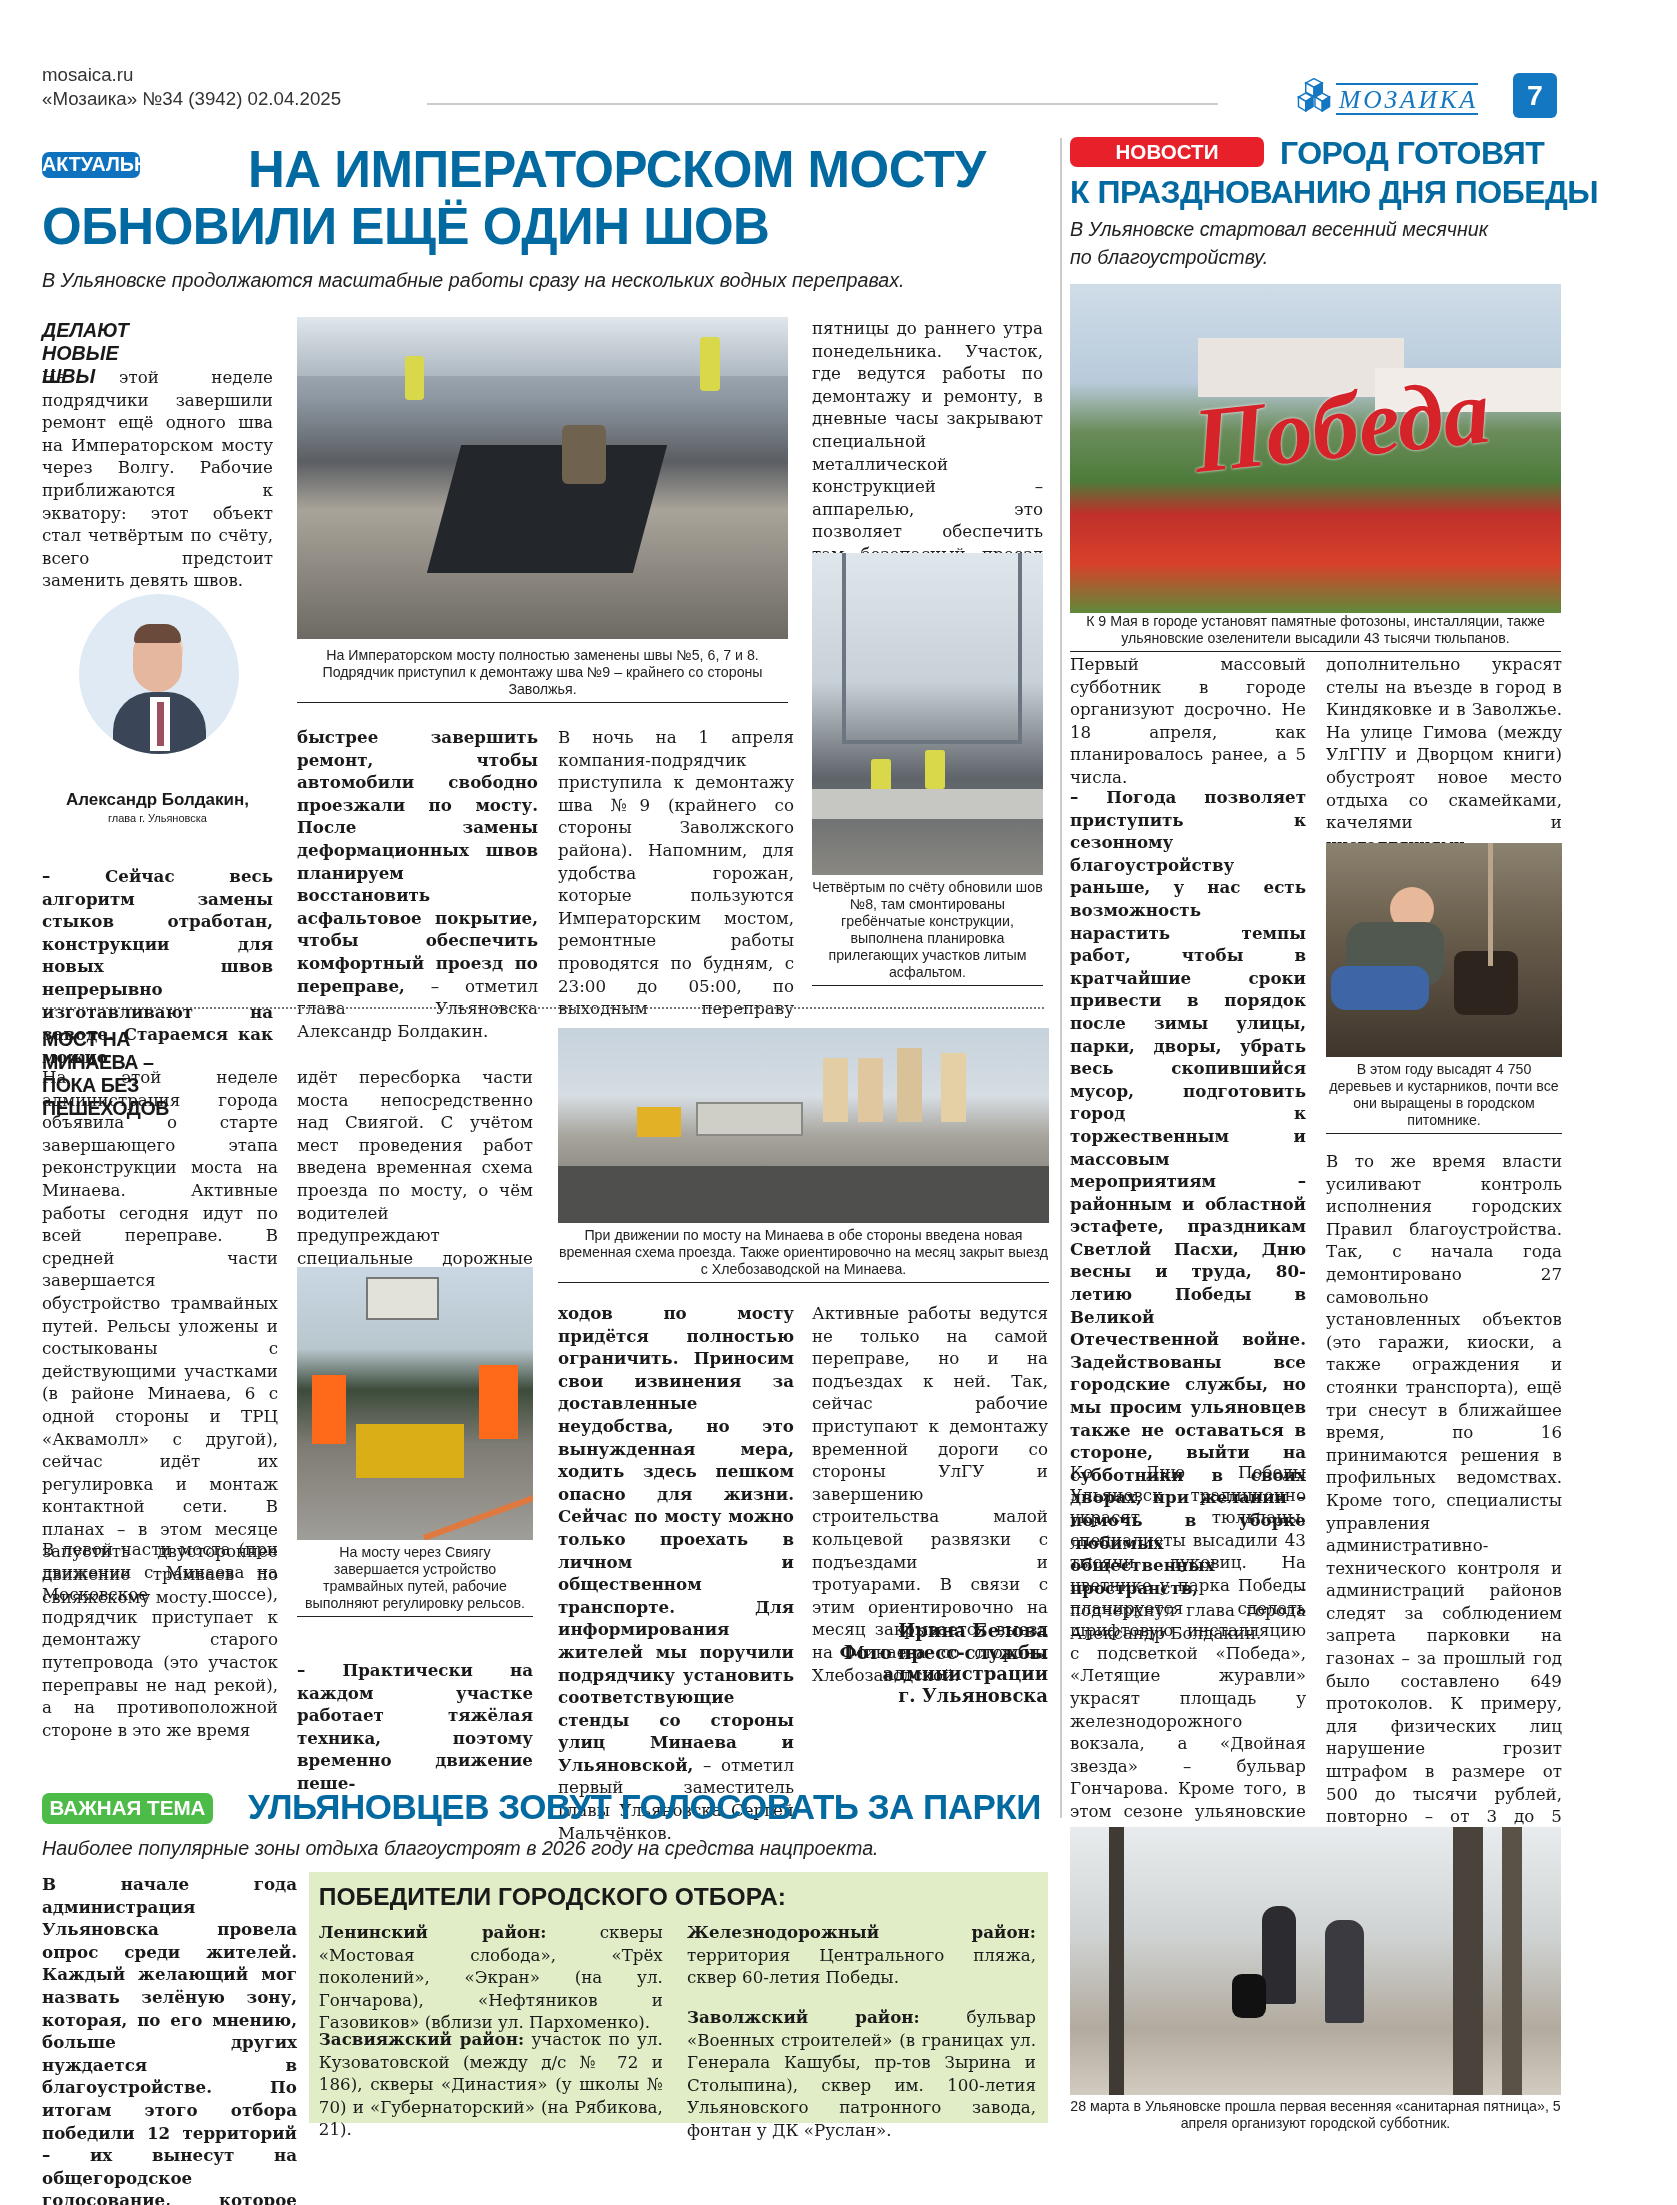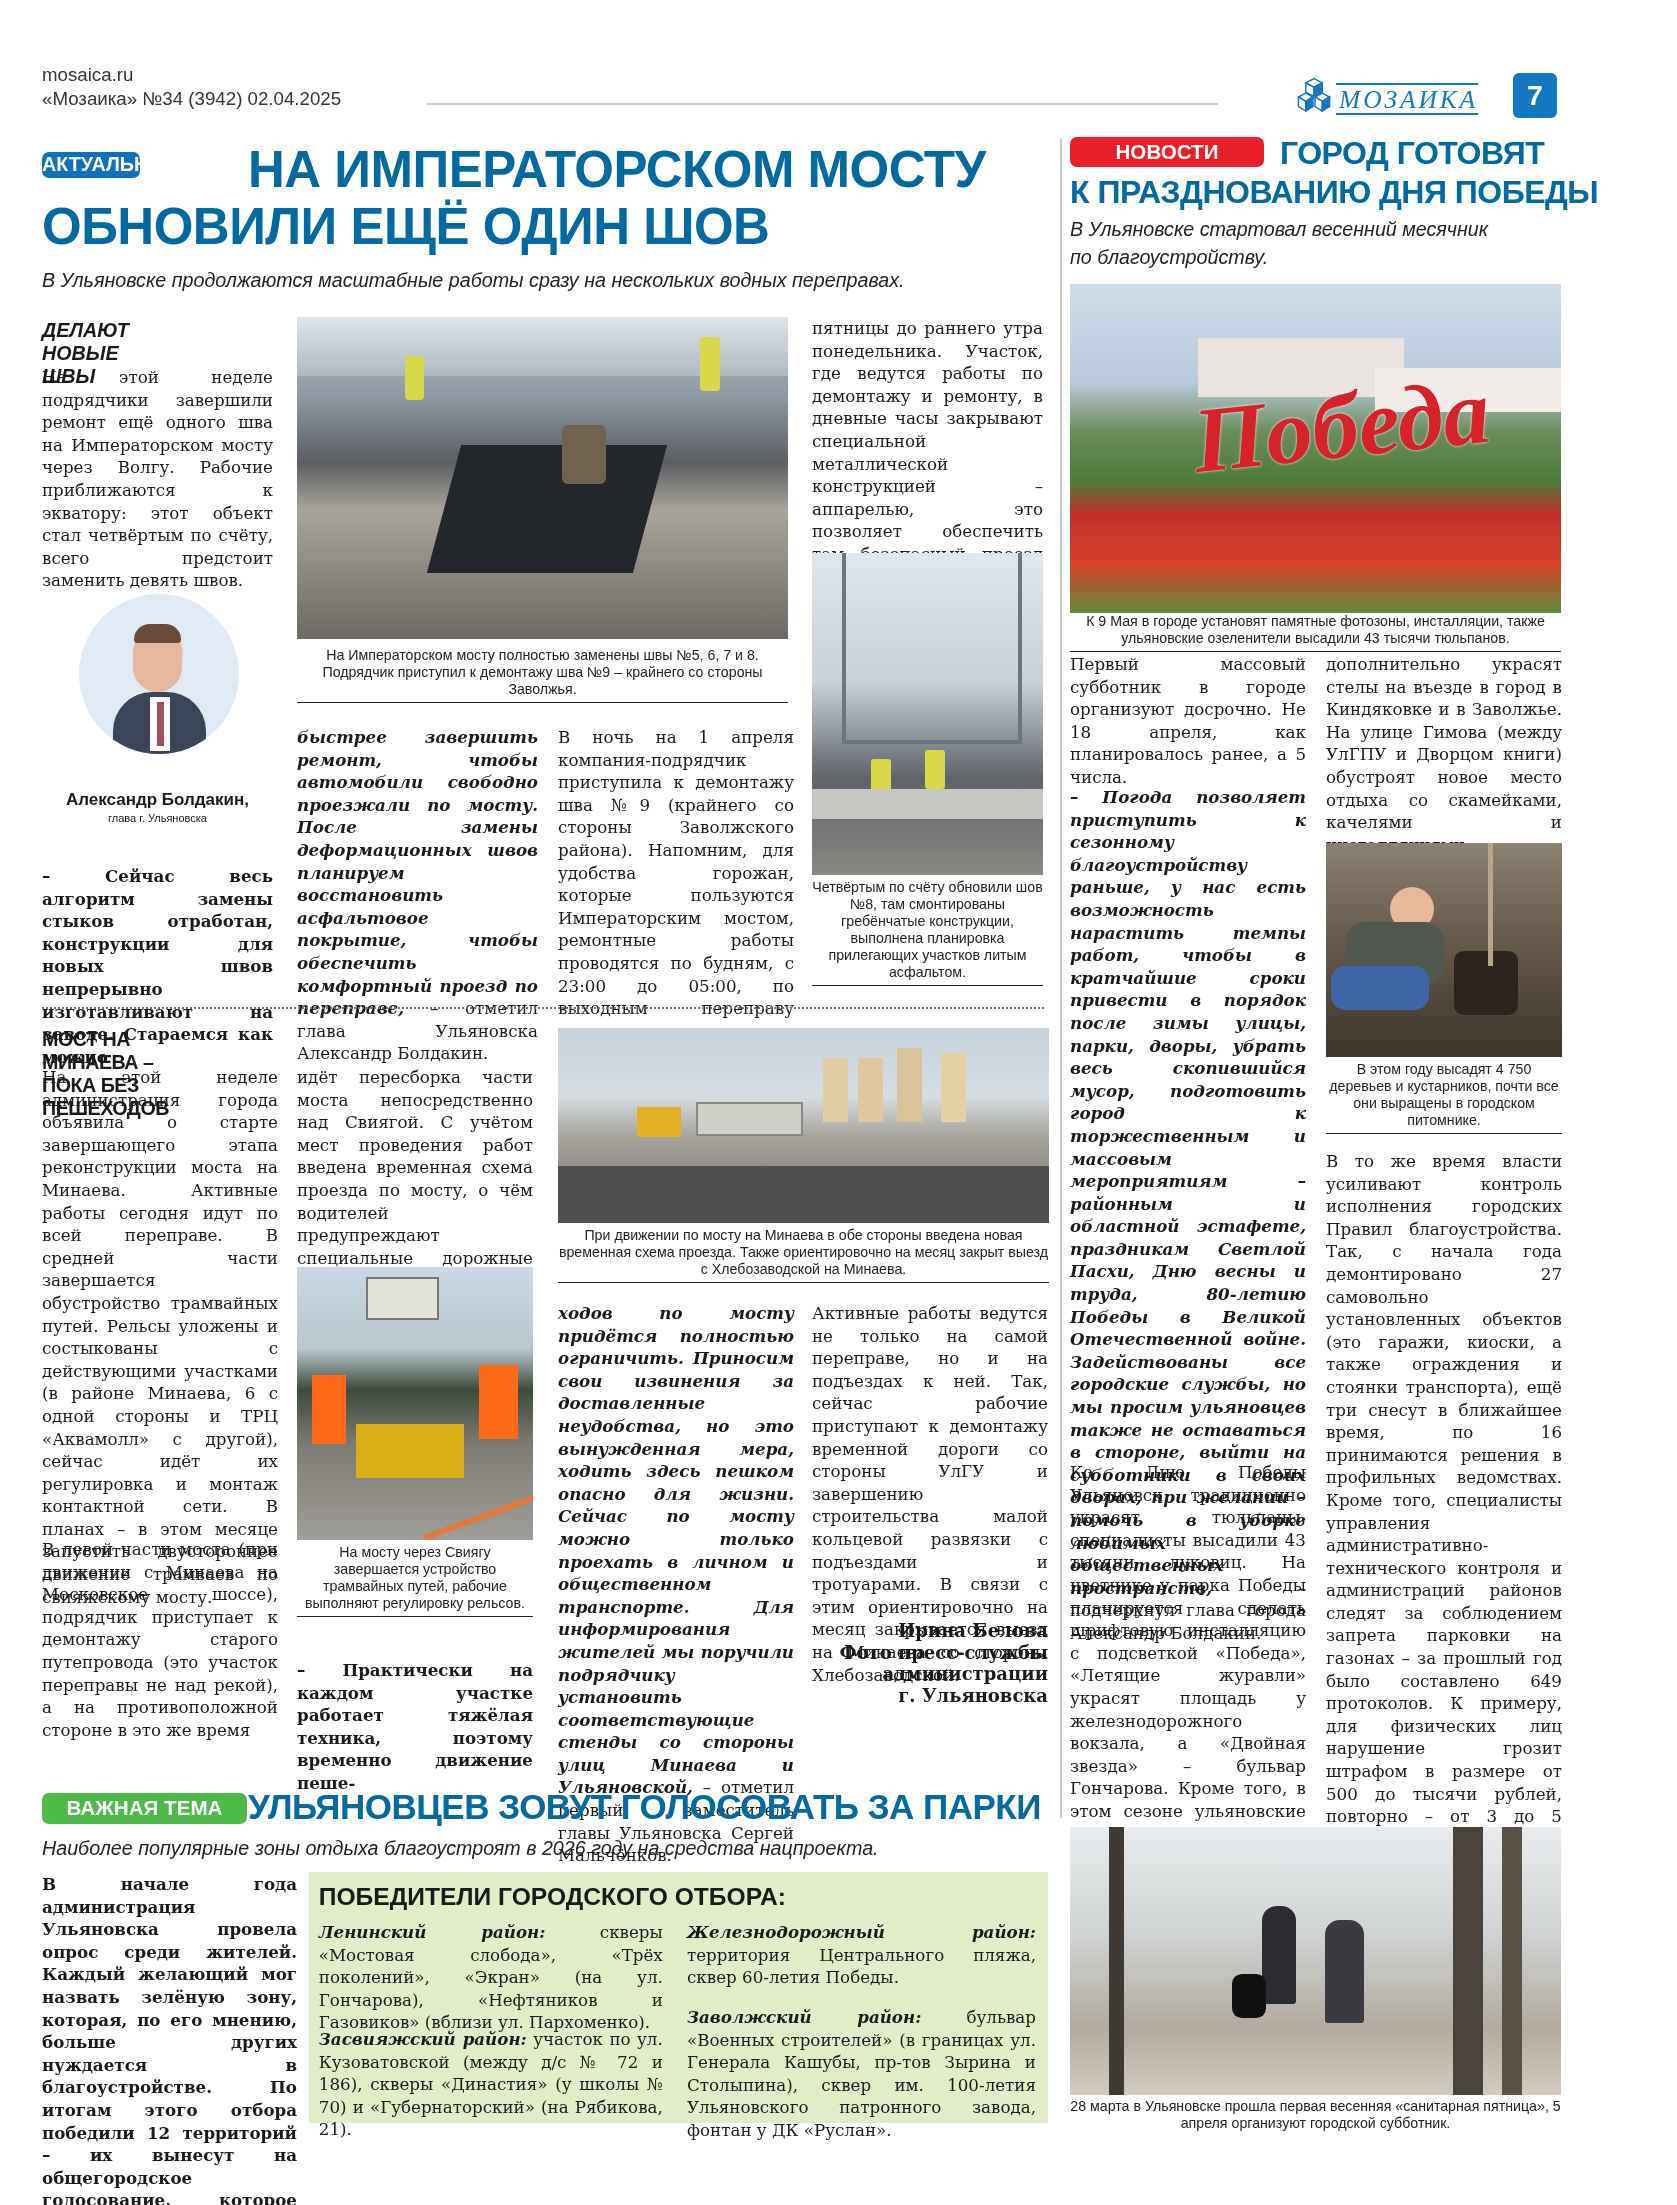--- a/index.html
+++ b/index.html
@@ -1,20 +1,20 @@
 <!DOCTYPE html>
 <html style="font-size:7.9px"><head>
 <meta charset="utf-8">
 <style>
   html,body{margin:0;padding:0;background:#fff;}
   body{width:1677px;height:2205px;position:relative;overflow:hidden;color:#1a1a1a;font-family:"DejaVu Serif",serif;}
   .abs{position:absolute;}
   .sans{font-family:"Liberation Sans","DejaVu Sans",sans-serif;}
   .txt{font-size:16.7px;line-height:22.6px;text-align:justify;hyphens:auto;margin:0;}
-  .txt b{font-weight:bold;font-style:italic;}
+  .txt b{font-weight:bold;}
   .caption{font-family:"Liberation Sans",sans-serif;font-size:14.2px;line-height:17px;text-align:center;color:#222;padding-bottom:3.9px;border-bottom:1.5px solid #222;}
   .badge{display:inline-block;color:#fff;font-family:"Liberation Sans",sans-serif;font-weight:bold;border-radius:6.9px;text-align:center;}
   .headline{font-family:"Liberation Sans",sans-serif;font-weight:bold;color:#0369a1;letter-spacing:-0.5px;}
   .subhead{font-family:"Liberation Sans",sans-serif;font-style:italic;font-size:19.7px;color:#222;}
   .sechead{font-family:"Liberation Sans",sans-serif;font-weight:bold;font-size:19.7px;}
   .photo{position:absolute;overflow:hidden;}
   .vline{position:absolute;width:1.5px;background:#ccc;}
   .dotline{position:absolute;height:0;border-top:2px dotted #777;}
   .author{text-align:right;font-weight:bold;font-size:18px;line-height:21.6px;}
 </style>
@@ -172,21 +172,21 @@
     <div style="position:absolute;left:383px;top:0;width:29.5px;height:268px;background:#4a433b;"></div>
     <div style="position:absolute;left:432px;top:0;width:19.7px;height:268px;background:#5a5147;"></div>
     <div style="position:absolute;left:192px;top:79px;width:34px;height:98px;background:#2c2c30;border-radius:14.7px 14.7px 2.9px 2.9px;"></div>
     <div style="position:absolute;left:255px;top:93px;width:39px;height:103px;background:#3a3a40;border-radius:14.7px 14.7px 2.9px 2.9px;"></div>
     <div style="position:absolute;left:162px;top:147px;width:34px;height:44px;background:#111;border-radius:9.8px;"></div>
   </div>
   <div class="abs caption" style="left:1070px;top:2098px;width:491px;border-bottom:none;">28 марта в Ульяновске прошла первая весенняя «санитарная пятница», 5 апреля организуют городской субботник.</div>
 </div>
 
 <div class="abs" style="left:0;top:0;">
-  <div class="abs badge" style="left:42px;top:1793px;width:205px;height:30.5px;line-height:30.5px;font-size:20.6px;background:#4cbb47;">ВАЖНАЯ ТЕМА</div>
+  <div class="abs badge" style="left:42px;top:1793px;width:171px;height:30.5px;line-height:30.5px;font-size:20.6px;background:#4cbb47;">ВАЖНАЯ ТЕМА</div>
   <div class="abs headline" style="left:248px;top:1787px;font-size:35px;white-space:nowrap;">УЛЬЯНОВЦЕВ ЗОВУТ ГОЛОСОВАТЬ ЗА ПАРКИ</div>
   <div class="abs subhead" style="left:42px;top:1837px;white-space:nowrap;">Наиболее популярные зоны отдыха благоустроят в 2026 году на средства нацпроекта.</div>
 
   <p class="abs txt" style="left:42px;top:1873px;width:255px;font-weight:bold;">В начале года администрация Ульяновска провела опрос среди жителей. Каждый желающий мог назвать зелёную зону, которая, по его мнению, больше других нуждается в благоустройстве. По итогам этого отбора победили 12 территорий – их вынесут на общегородское голосование, которое стартует 21 апреля.</p>
 
   <div class="abs" style="left:309px;top:1872px;width:739px;height:251px;background:#e1edc6;">
     <div class="sechead" style="position:absolute;left:9.8px;top:10.8px;font-size:24.6px;">ПОБЕДИТЕЛИ ГОРОДСКОГО ОТБОРА:</div>
     <p class="txt" style="position:absolute;left:9.8px;top:49px;width:344px;">
       <b>Ленинский район:</b><span> скверы «Мостовая слобода», «Трёх поколений», «Экран» (на ул. Гончарова), «Нефтяников и Газовиков» (вблизи ул. Пархоменко).</span>
     </p>

